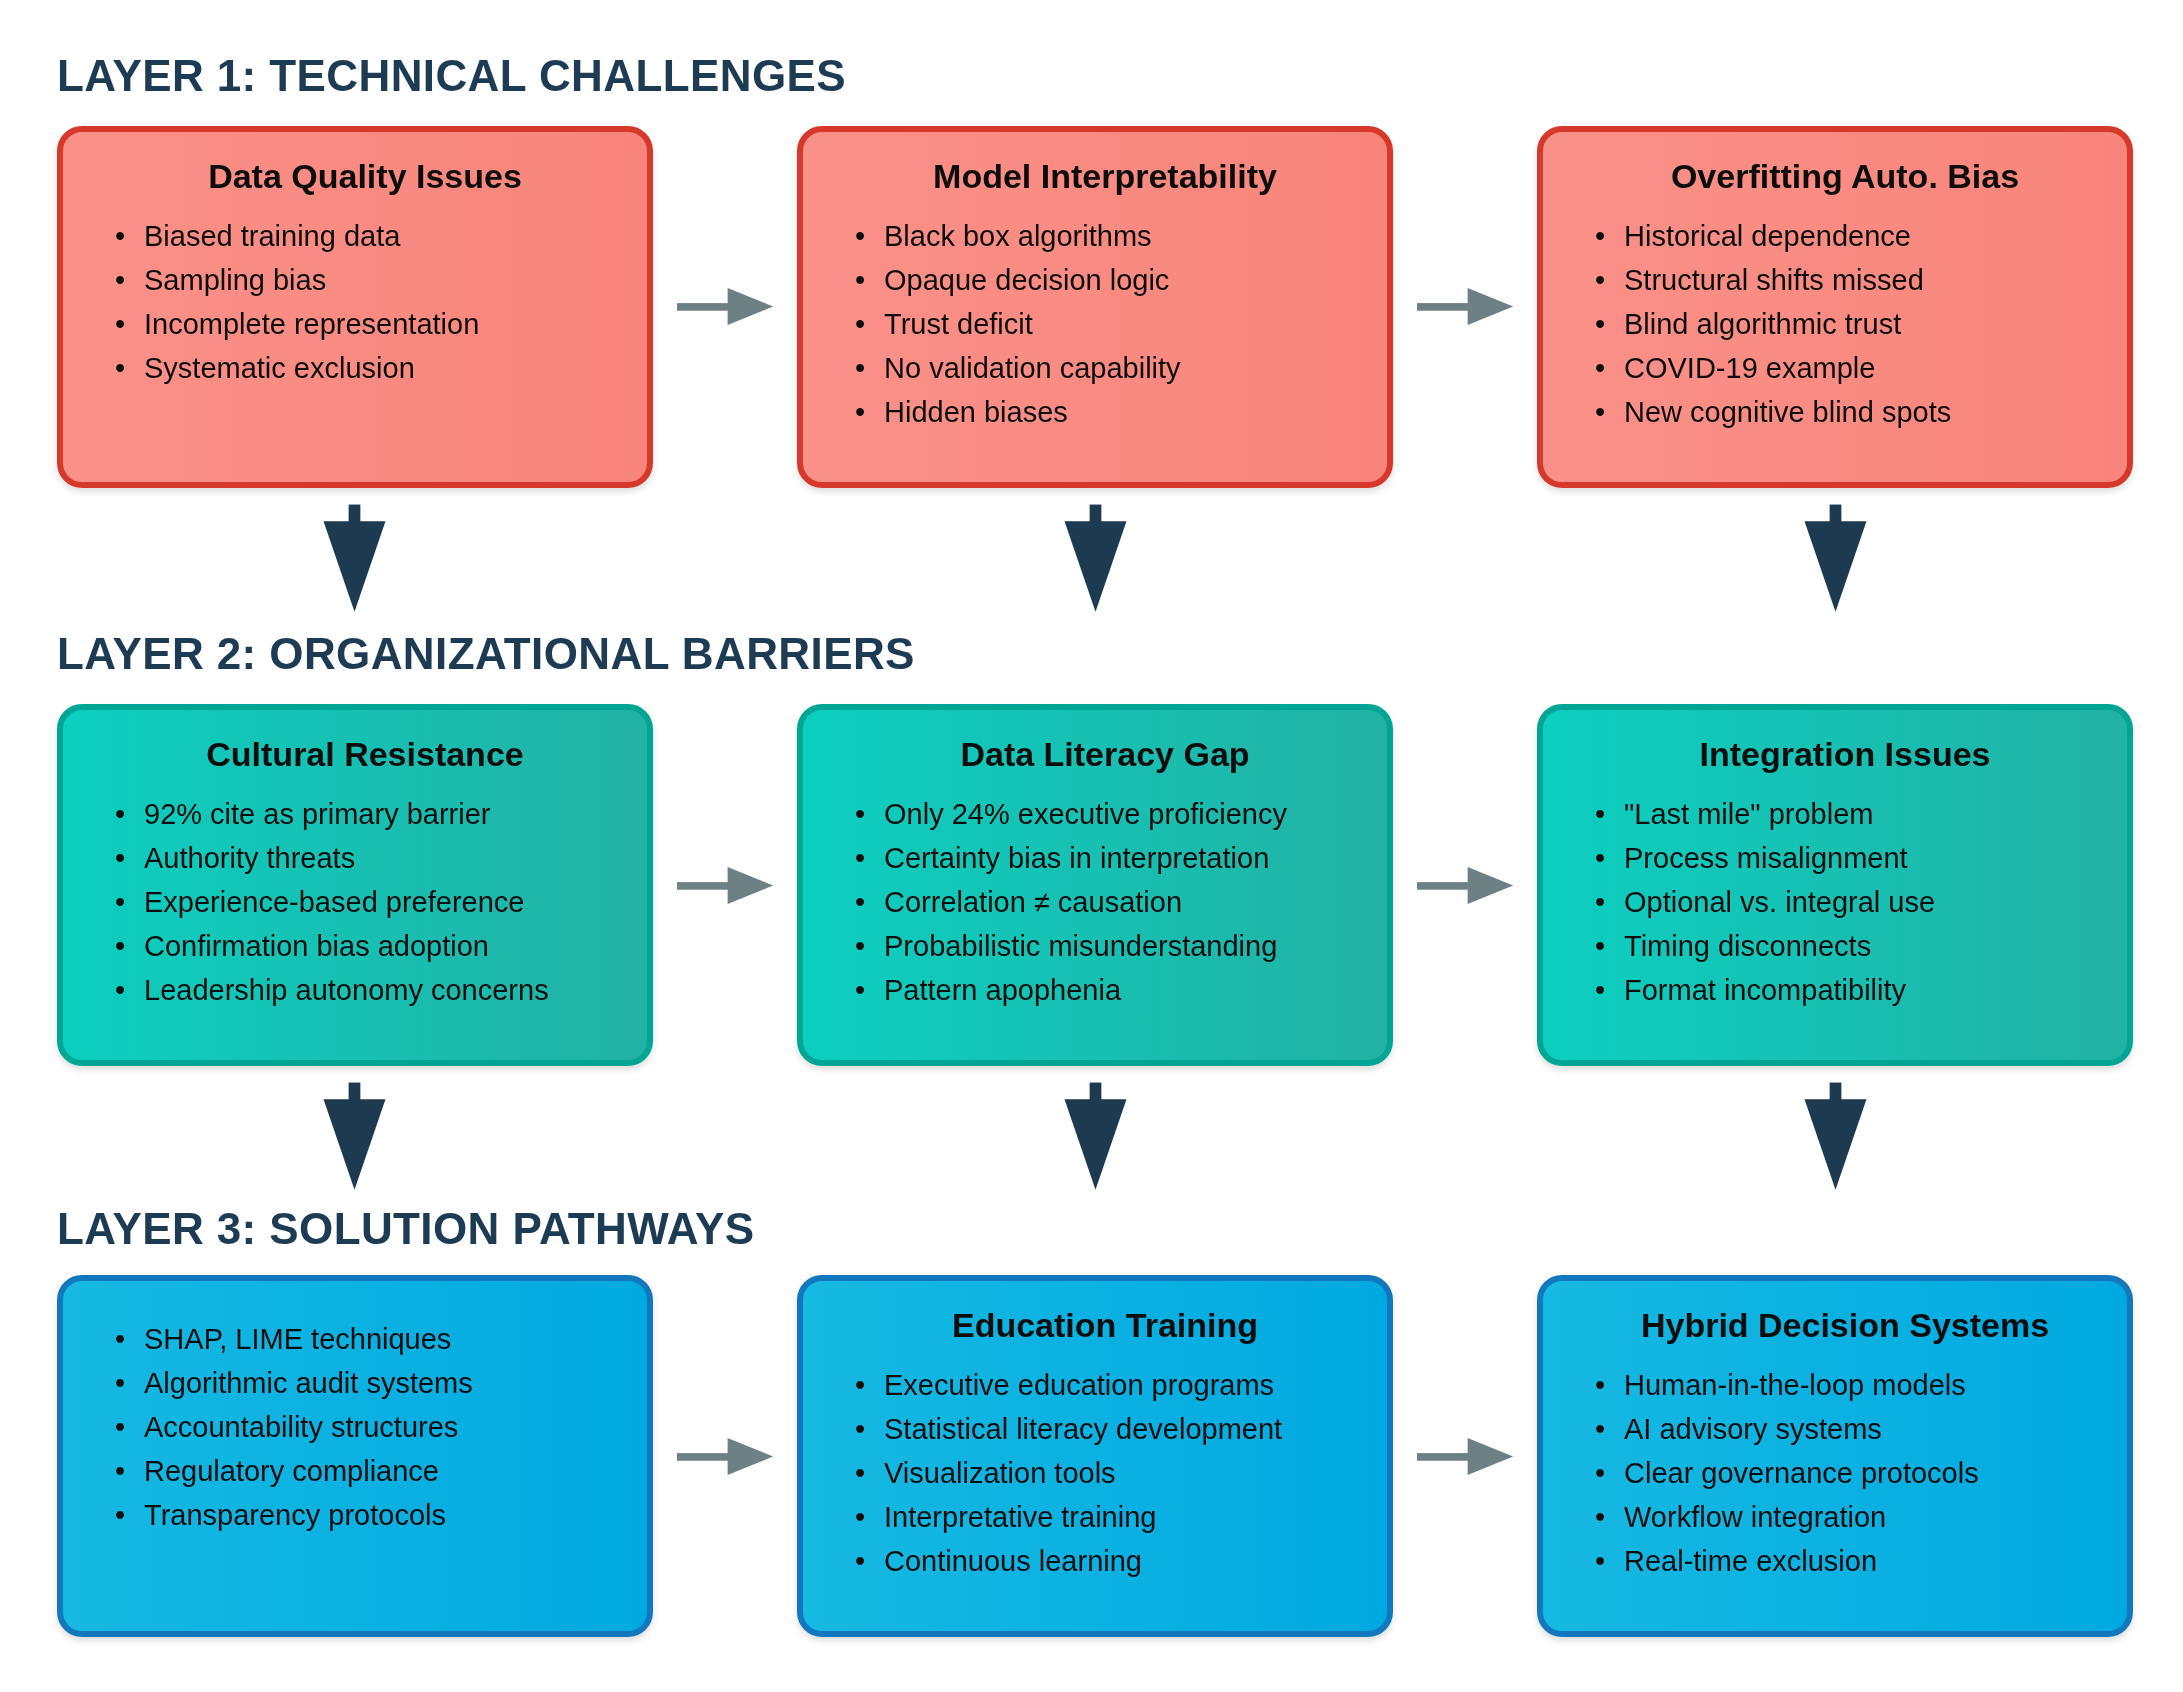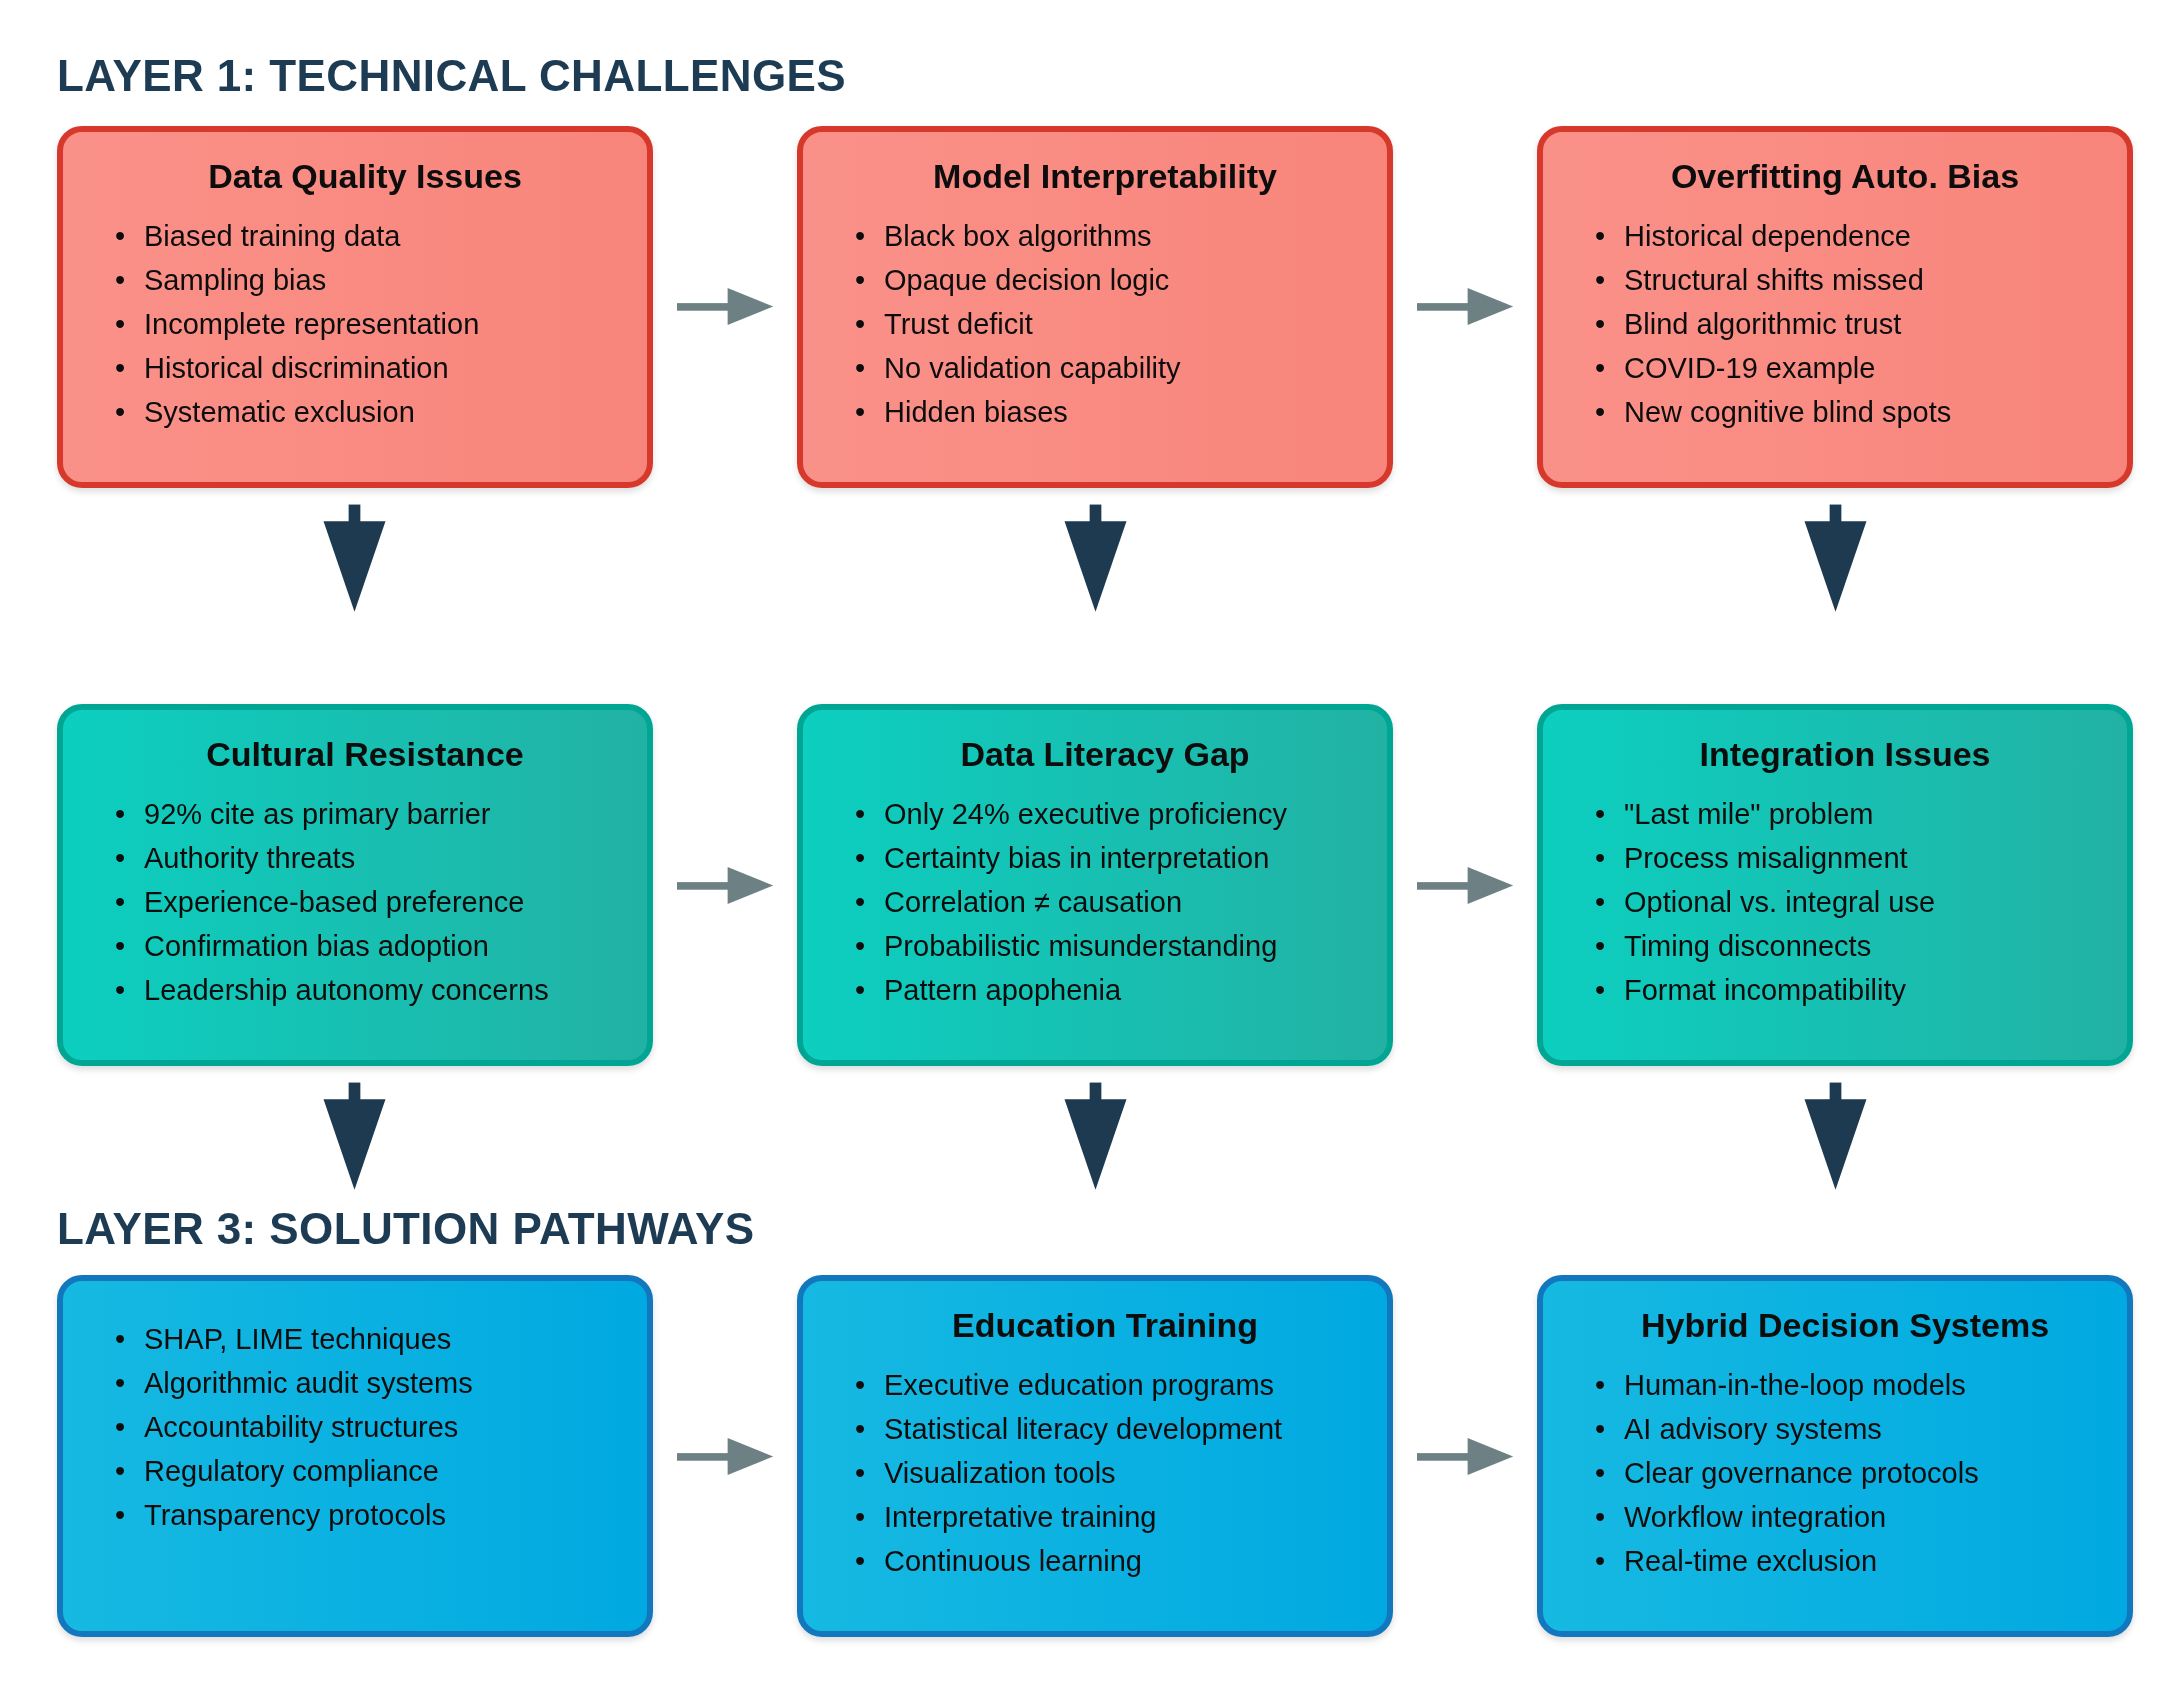--- a/index.html
+++ b/index.html
@@ -53,30 +53,30 @@
   .mark{display:inline-block;width:29px;}
   .h-arrow{position:absolute;color:var(--h-arrow,#6d8084);}
   .v-arrow{position:absolute;color:var(--v-arrow,#1d3a50);}
 </style>
 </head>
 <body>
 
 <div id="canvas">
 
   <div class="layer-title" style="top:51px">LAYER 1: TECHNICAL CHALLENGES</div>
+  <div class="layer-title" style="top:629px">LAYER 2: ORGANIZATIONAL BARRIERS</div>
   <div class="layer-title" style="top:1204px">LAYER 3: SOLUTION PATHWAYS</div>
 
   <div class="row r1" style="top:126px">
     <div class="box">
       <div class="box-title">Data Quality Issues</div>
       <div class="items">
         <div class="item"><span class="mark">•</span><span>Biased training data</span></div>
         <div class="item"><span class="mark">•</span><span>Sampling bias</span></div>
         <div class="item"><span class="mark">•</span><span>Incomplete representation</span></div>
-        <div class="item"><span class="mark">•</span><span>Historical discrimination</span></div>
         <div class="item"><span class="mark">•</span><span>Systematic exclusion</span></div>
       </div>
     </div>
     <div class="box">
       <div class="box-title">Model Interpretability</div>
       <div class="items">
         <div class="item"><span class="mark">•</span><span>Black box algorithms</span></div>
         <div class="item"><span class="mark">•</span><span>Opaque decision logic</span></div>
         <div class="item"><span class="mark">•</span><span>Trust deficit</span></div>
         <div class="item"><span class="mark">•</span><span>No validation capability</span></div>

